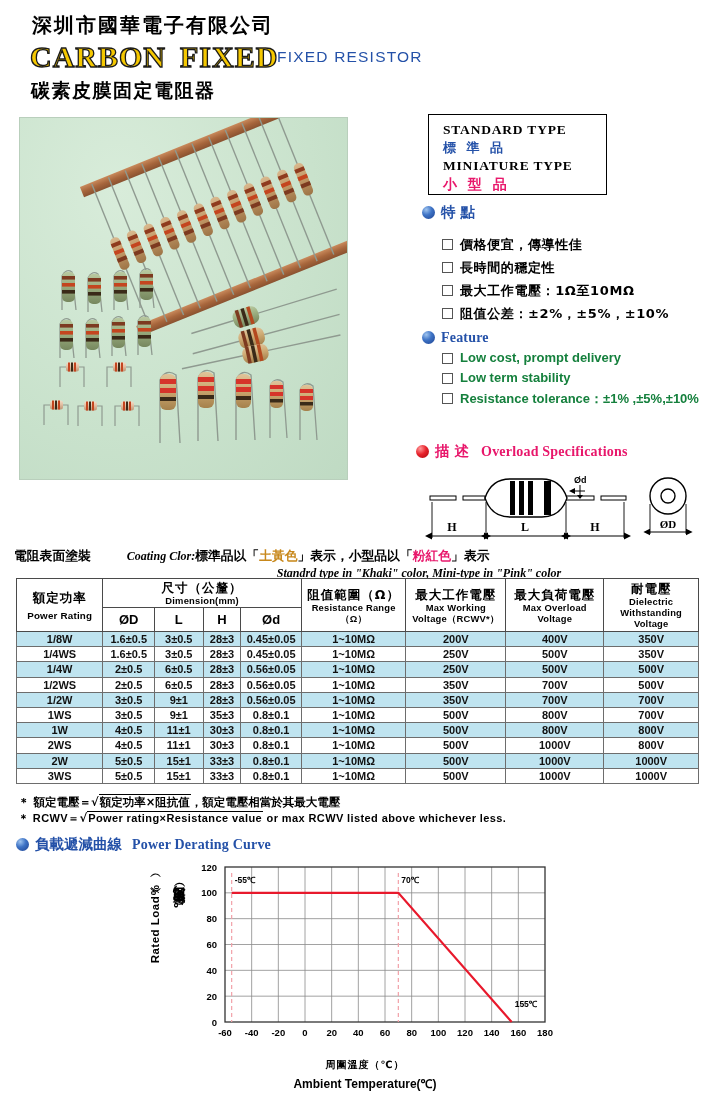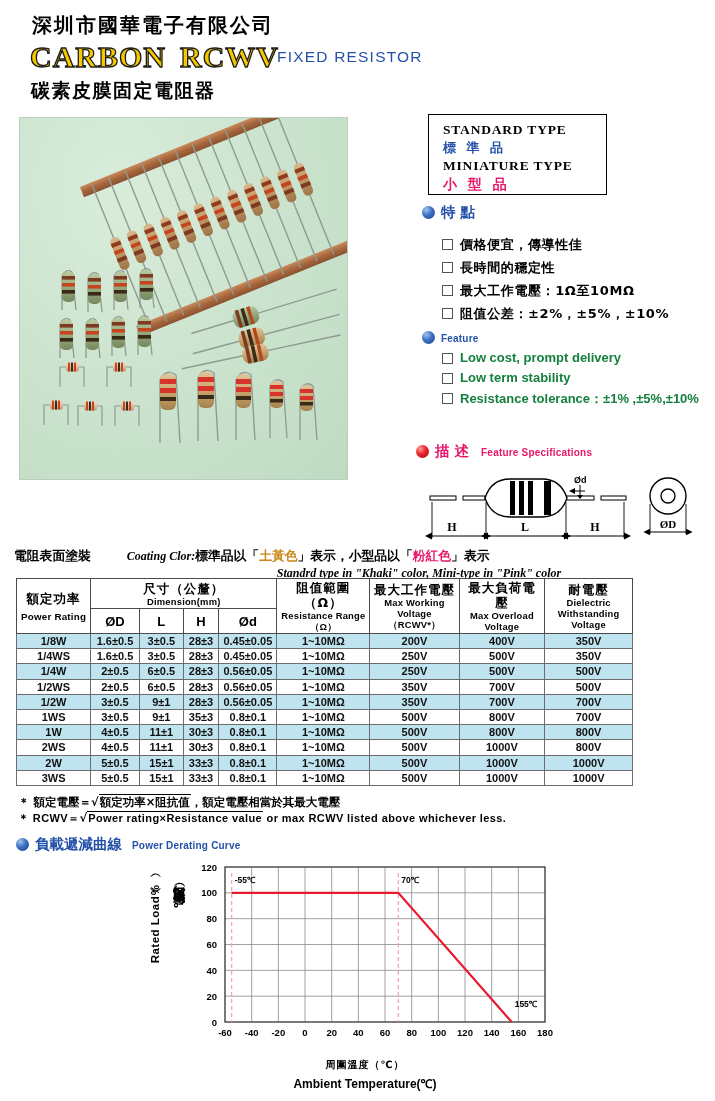--- a/index.html
+++ b/index.html
@@ -91,22 +91,22 @@
 
   .sec-head {
     position: absolute;
     font-family: "DejaVu Sans", sans-serif;
     font-size: 14.5px; font-weight: bold;
     white-space: nowrap;
   }
   .sec-head.blue { color: #2451a8; }
   .sec-head.red  { color: #e8176b; }
   .sec-head .en {
-    font-family: Liberation Sans, sans-serif;
-    font-size: 10px; letter-spacing: 0.2px;
+    font-family: Liberation Serif, serif;
+    font-size: 14px; letter-spacing: 0.2px;
   }
 
   .bullets { position: absolute; }
   .bullet-row {
     display: flex; align-items: flex-start;
     margin-bottom: 5px; white-space: nowrap;
   }
   .chk {
     width: 11px; height: 11px; border: 1.3px solid #555;
     background: #fff; margin-right: 7px; margin-top: 3px; flex: none;
@@ -140,21 +140,21 @@
   .coating .line2 {
     display:block; text-align:center; margin-top: 1px;
     font-family: "Liberation Serif", serif; font-style: italic;
     font-weight: bold; font-size: 12px; color:#000;
     padding-left: 120px;
   }
 
   
   table.spec {
     position: absolute; left: 16px; top: 578px;
-    width: 617px; border-collapse: collapse;
+    width: 683px; border-collapse: collapse;
     background: #fff;
   }
   table.spec th, table.spec td {
     border: 1px solid #6d6d6d;
     text-align: center;
     font-family: "Liberation Sans", sans-serif;
   }
   table.spec thead th {
     border: 1px solid #4a4a4a;
     padding: 1px 2px;
@@ -224,21 +224,21 @@
   .ann-lbl  { font-size: 8.5px; font-weight: bold; fill: #000; font-family:"Liberation Sans", sans-serif; }
 </style>
 </head>
 <body>
 
 <div class="page">
 
   <div class="company-name">深圳市國華電子有限公司</div>
 
   <div class="bigtitle">
-    <span>CARBON</span><span class="gap"></span><span>RCWV</span>
+    <span>CARBON</span><span class="gap"></span><span>FIXED</span>
   </div>
 
   <div class="fixed-resistor">FIXED  RESISTOR</div>
   <div class="subtitle-cn">碳素皮膜固定電阻器</div>
 
   <div class="photo">
     <div class="bg"></div>
     <svg width="329" height="363" viewBox="0 0 329 363" style="position:absolute;left:0;top:0;">
       <defs>
         <linearGradient id="tapeG" x1="0" y1="0" x2="0" y2="1">
@@ -576,21 +576,21 @@
       <span class="chk"></span>
       <span class="bullet-en">Low term stability</span>
     </div>
     <div class="bullet-row">
       <span class="chk"></span>
       <span class="bullet-en">Resistance tolerance：±1% ,±5%,±10%</span>
     </div>
   </div>
 
   <div class="sec-head red" style="left:416px; top:442px;">
-    <span class="sphere red"></span><span>描  述</span><span class="en" style="margin-left:12px;">Feature Specifications</span>
+    <span class="sphere red"></span><span>描  述</span><span class="en" style="margin-left:12px;">Overload Specifications</span>
   </div>
 
   <div class="diagram">
     <svg width="290" height="78" viewBox="0 0 290 78">
       <defs>
         <marker id="ahL" markerWidth="7" markerHeight="7" refX="6" refY="3" orient="auto">
           <path d="M6,0 L6,6 L0,3 z" fill="#000"></path>
         </marker>
         <marker id="ahR" markerWidth="7" markerHeight="7" refX="1" refY="3" orient="auto">
           <path d="M1,0 L1,6 L7,3 z" fill="#000"></path>

